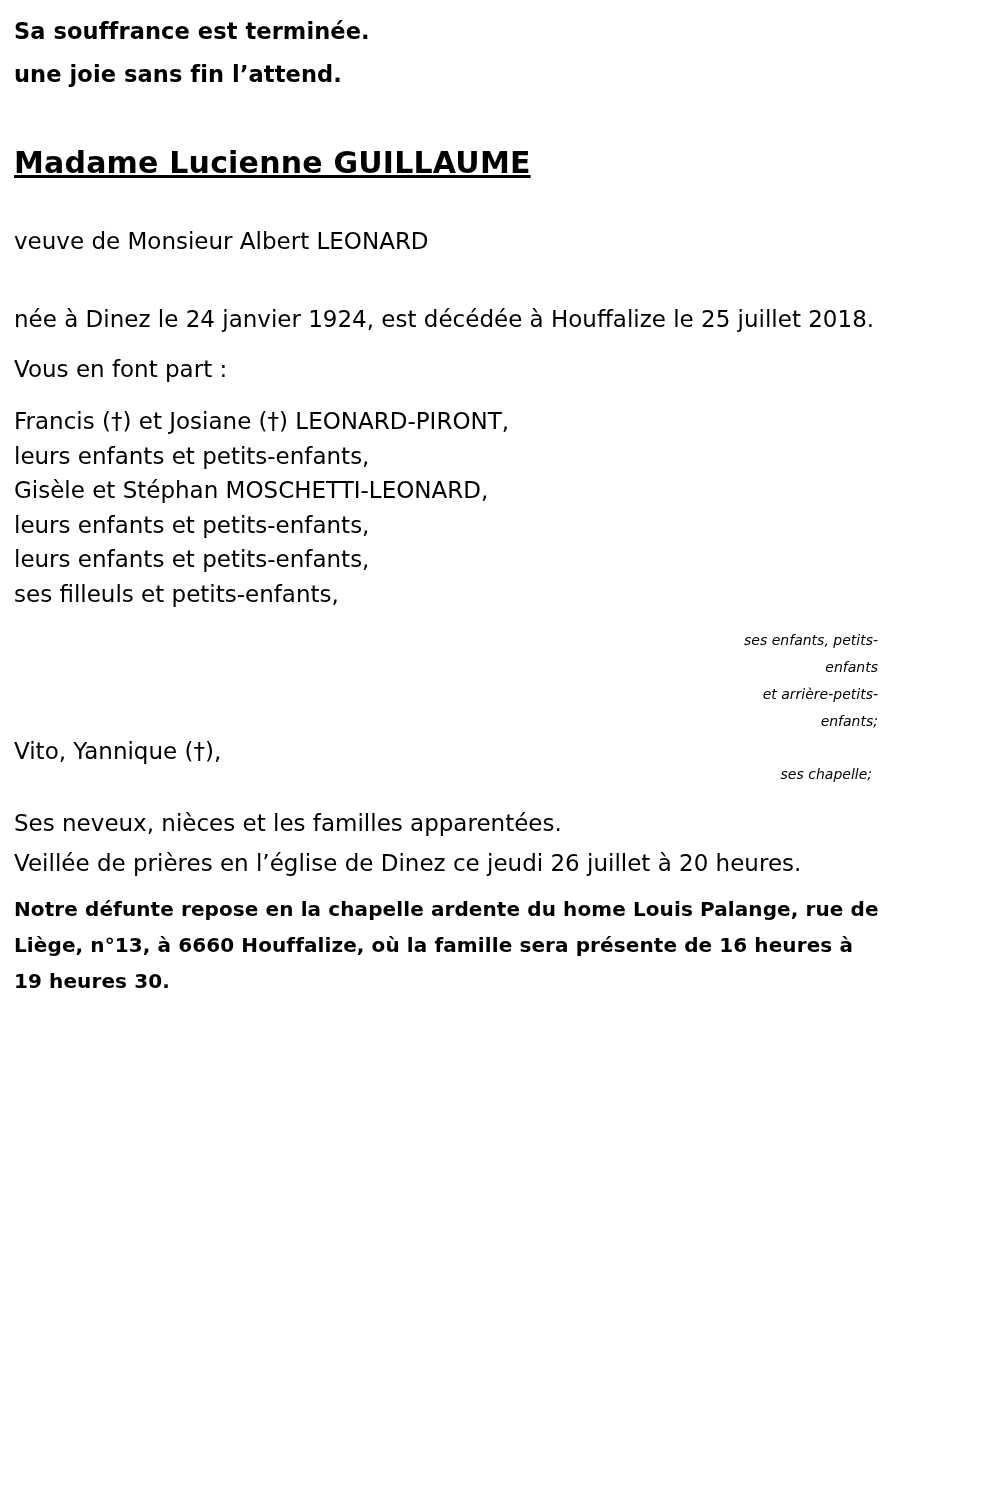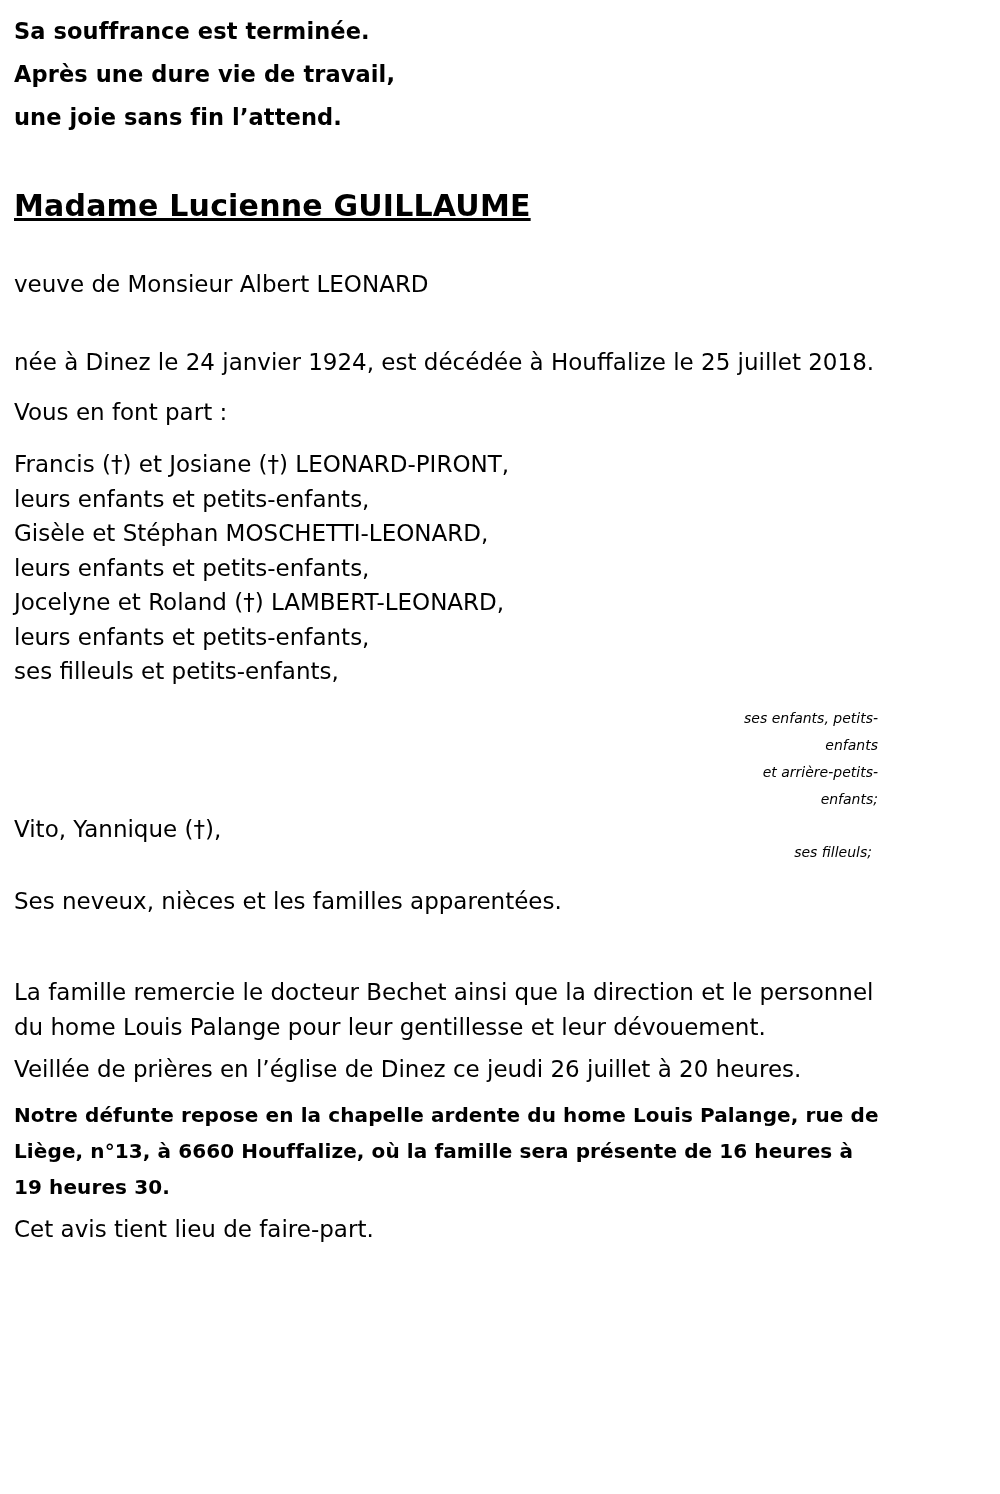--- a/index.html
+++ b/index.html
@@ -123,60 +123,56 @@
     margin-top: 8px;
   }
 </style>
 </head>
 <body>
 
 <div class="page">
 
   <div class="epitaph">
     <div>Sa souffrance est terminée.</div>
-    <div>Après une dure vie de travail,</div>
     <div>une joie sans fin l’attend.</div>
   </div>
 
   <div class="deceased-name">Madame Lucienne GUILLAUME</div>
 
   <div class="widow-line">veuve de Monsieur Albert LEONARD</div>
 
   <div class="birth-line">née à Dinez le 24 janvier 1924, est décédée à Houffalize le 25 juillet 2018.</div>
 
   <div class="announce-line">Vous en font part :</div>
 
   <div class="family-block">
     <div class="fam-line">Francis (†) et Josiane (†) LEONARD-PIRONT,</div>
     <div class="fam-line">leurs enfants et petits-enfants,</div>
     <div class="fam-line">Gisèle et Stéphan MOSCHETTI-LEONARD,</div>
     <div class="fam-line">leurs enfants et petits-enfants,</div>
-    <div class="fam-line">Jocelyne et Roland (†) LAMBERT-LEONARD,</div>
     <div class="fam-line">leurs enfants et petits-enfants,</div>
     <div class="fam-line">ses filleuls et petits-enfants,</div>
   </div>
 
   <div class="side-notes">
     <span class="note note-1">
       <span>ses enfants, petits-</span><br>
       <span>enfants</span><br>
       <span>et arrière-petits-</span><br>
       <span>enfants;</span>
     </span>
-    <span class="note note-2">ses filleuls;</span>
+    <span class="note note-2">ses chapelle;</span>
   </div>
 
   <div class="vito-row">
     <div class="vito-line">Vito, Yannique (†),</div>
   </div>
 
   <div class="nephews-line">Ses neveux, nièces et les familles apparentées.</div>
 
-  <div class="thanks-block">La famille remercie le docteur Bechet ainsi que la direction et le personnel du home Louis Palange pour leur gentillesse et leur dévouement.</div>
 
 
   <div class="vigil-line">Veillée de prières en l’église de Dinez ce jeudi 26 juillet à 20 heures.</div>
 
   <div class="chapel-block">Notre défunte repose en la chapelle ardente du home Louis Palange, rue de Liège, n°13, à 6660 Houffalize, où la famille sera présente de 16 heures à 19 heures 30.</div>
 
-  <div class="closing-line">Cet avis tient lieu de faire-part.</div>
 
 </div>
 
 </body></html>

